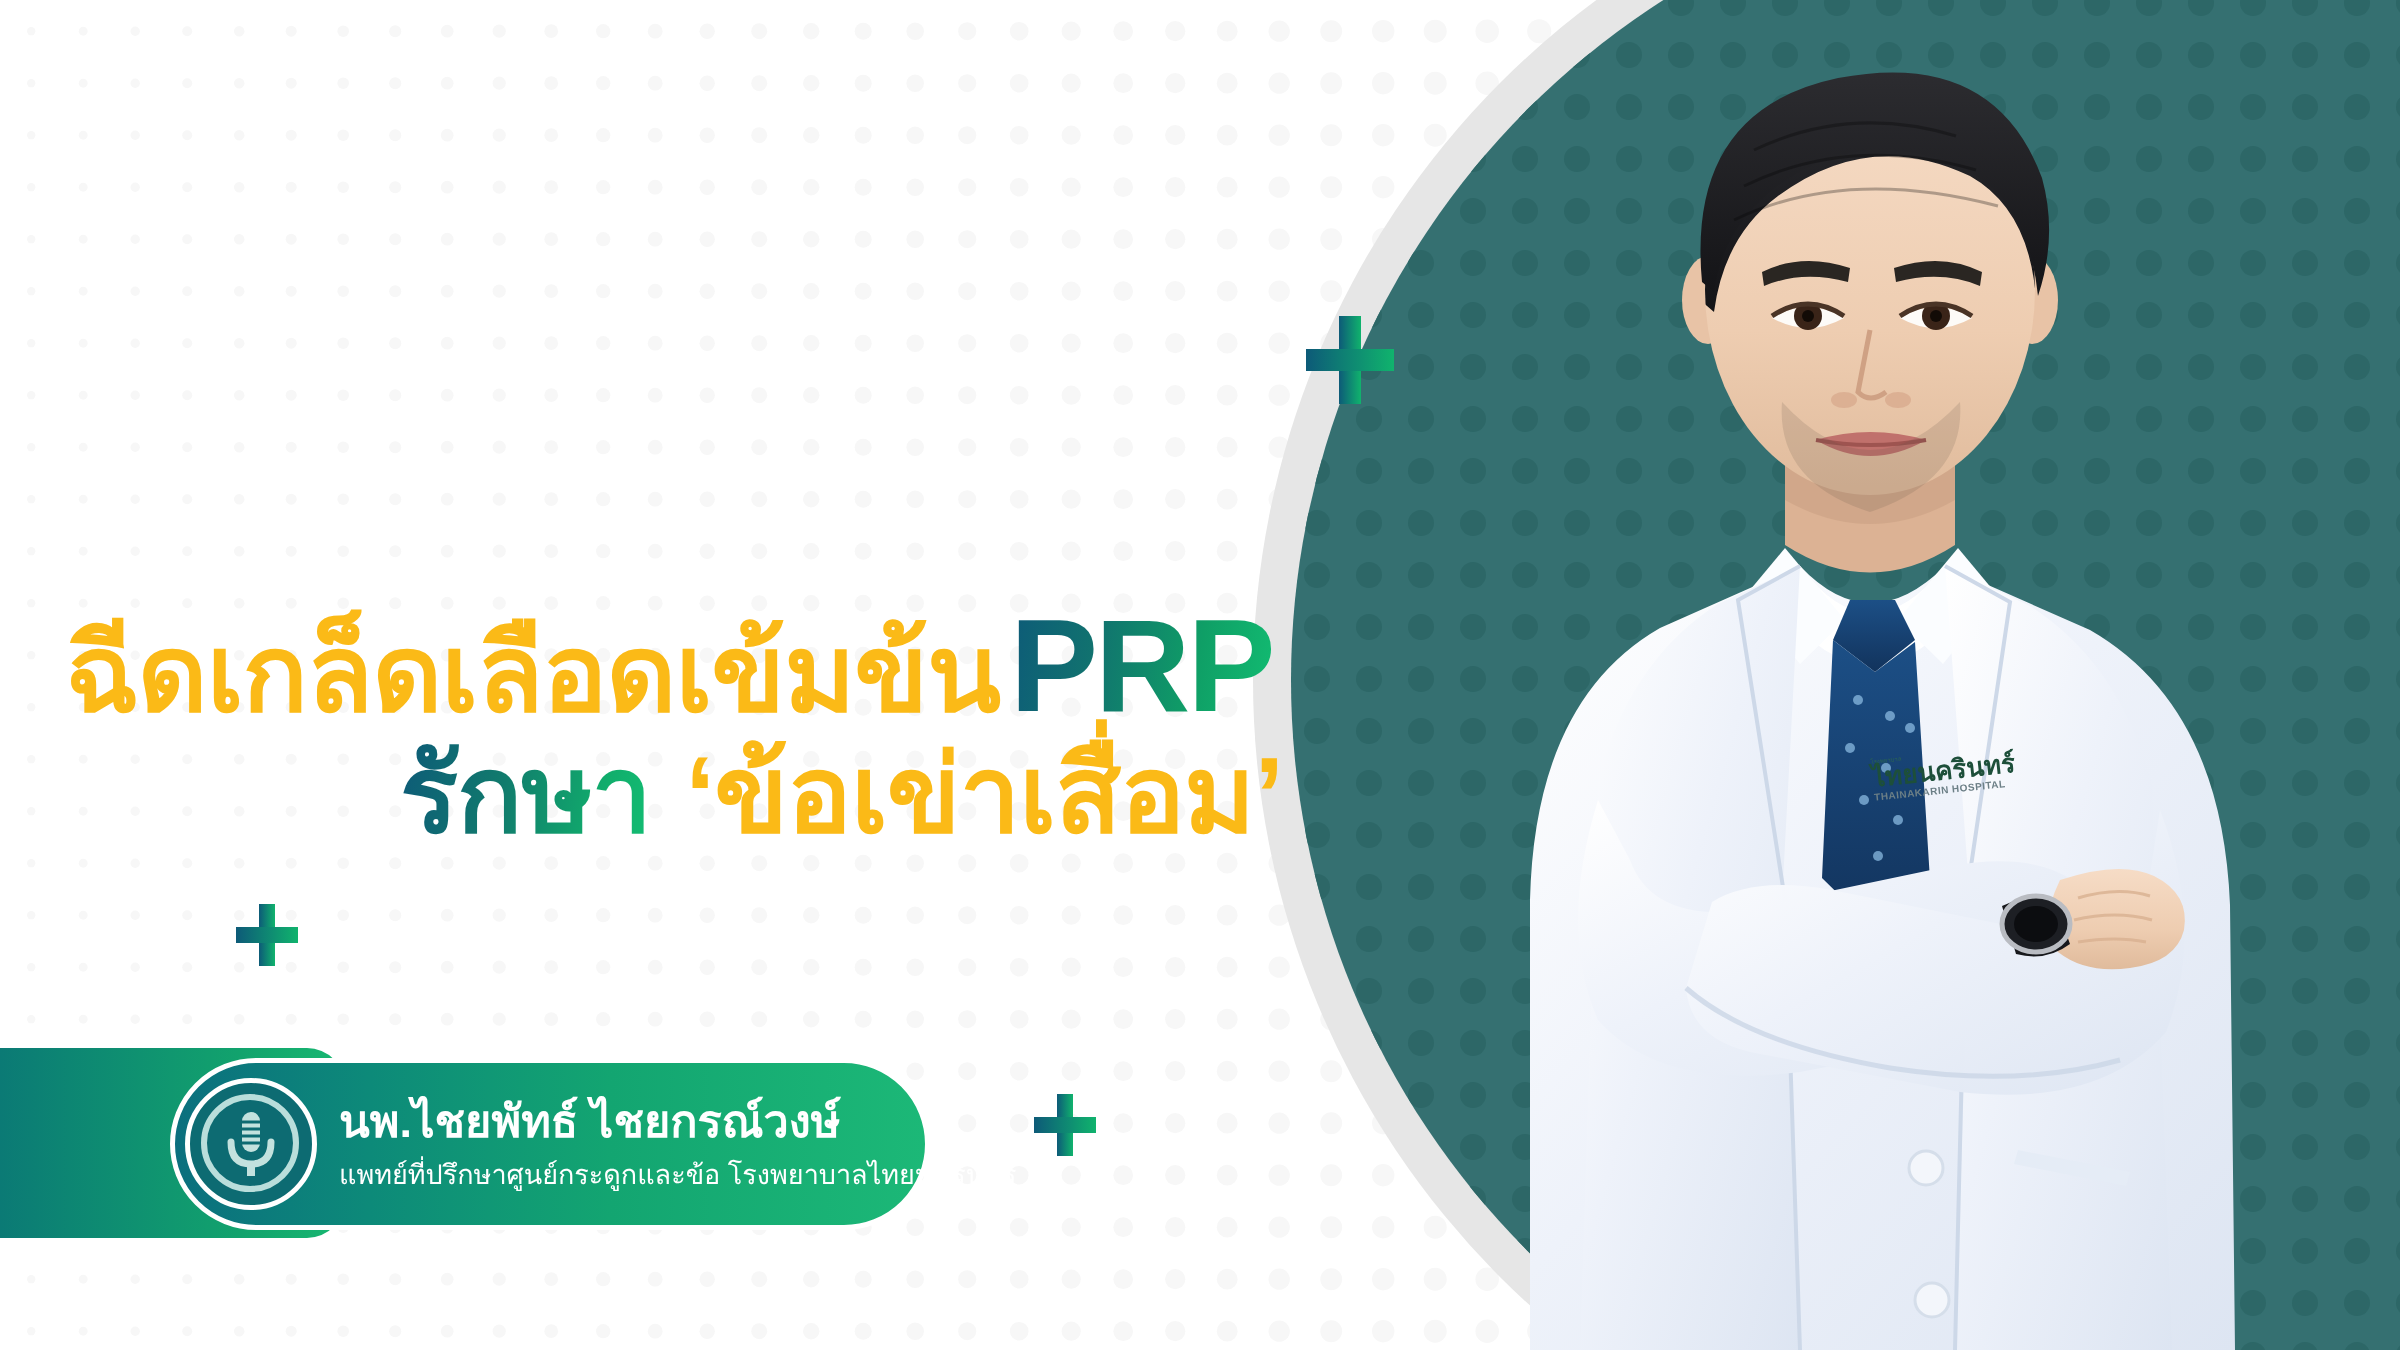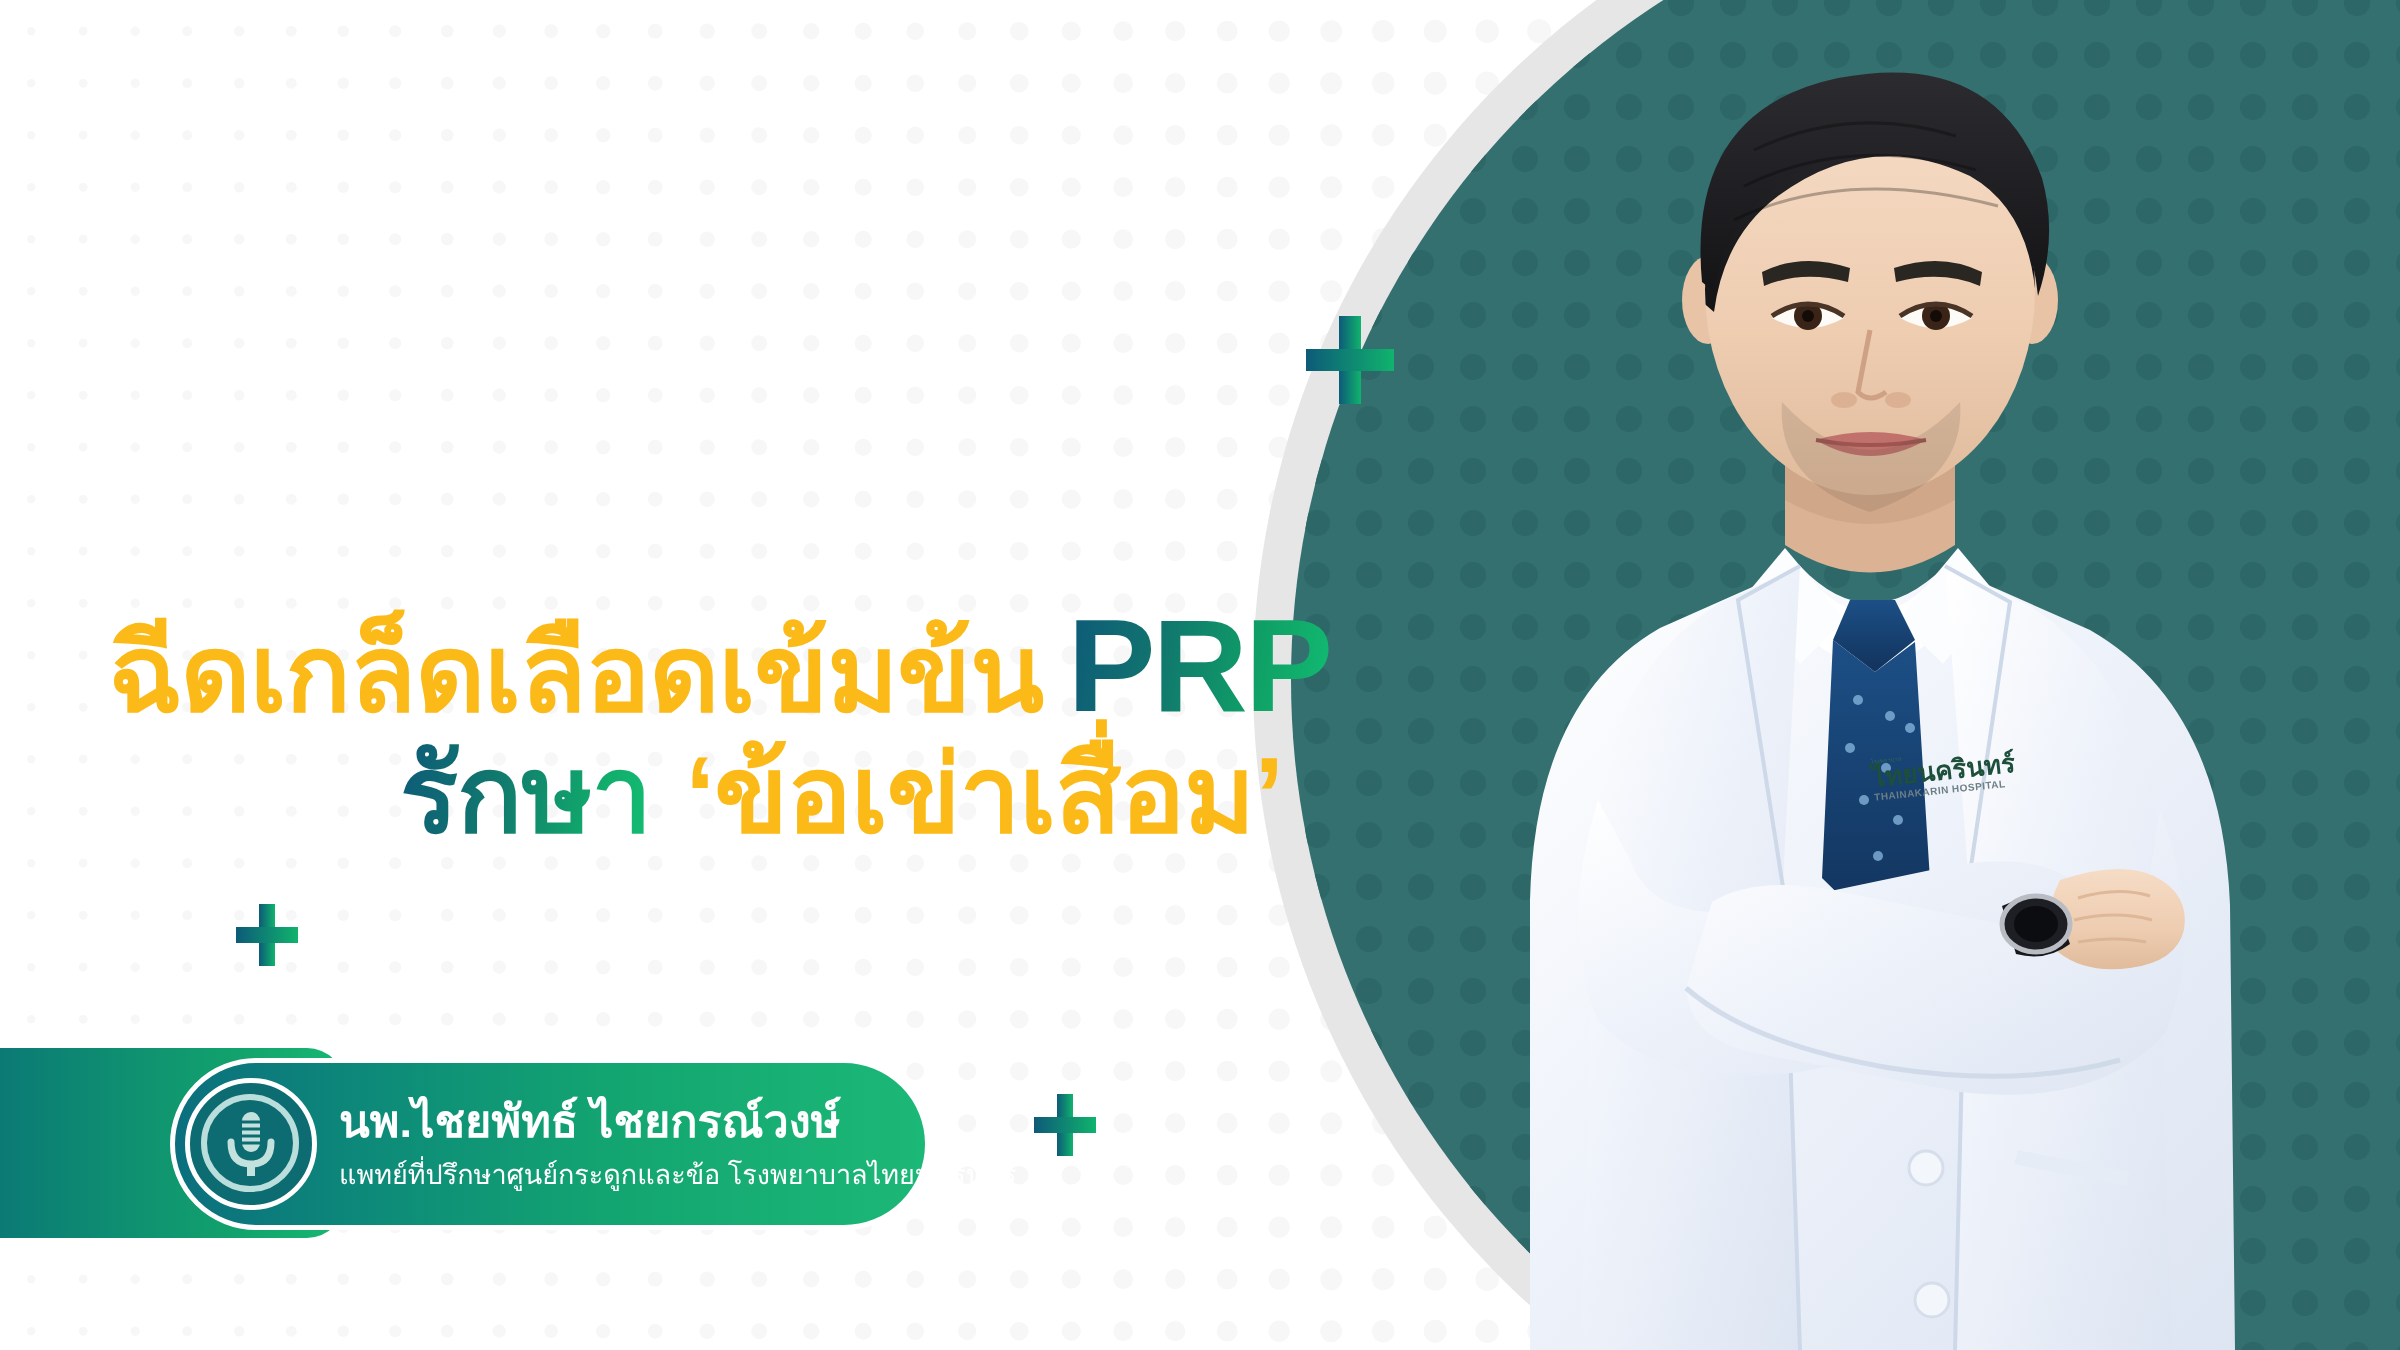--- a/index.html
+++ b/index.html
@@ -36,37 +36,37 @@
   .portrait { position:absolute; z-index:6; left:1330px; top:0px; width:1070px; height:1350px; }
   .portrait svg { display:block; width:100%; height:100%; }
 
   
   .plus { position:absolute; z-index:7; }
   .plus svg { display:block; }
 
   
   .headline { position:absolute; z-index:8; left:0px; top:600px; width:1330px; }
   .hl-row { display:flex; align-items:baseline; white-space:nowrap; line-height:1.0; }
-  .hl-row-1 { justify-content:space-between; padding-left:108px; }
+  .hl-row-1 { justify-content:flex-start; padding-left:65px; }
   .hl-row-2 { justify-content:flex-start; padding-left:400px; margin-top:9px; }
 
   .th-amber {
     font-family:"Liberation Sans", sans-serif;
     font-size:108px; font-weight:700;
     color:#FBBA17;
     letter-spacing:-1px;
   }
   .en-grad {
     font-family:"Liberation Sans", sans-serif;
     font-size:132px; font-weight:700;
     letter-spacing:-3px;
     background:linear-gradient(100deg,#0d5a78 0%,#11726f 32%,#0f9f66 70%,#12bd72 100%);
     -webkit-background-clip:text; background-clip:text;
     -webkit-text-fill-color:transparent; color:transparent;
-    margin-left:24px;
+    margin-left:10px;
   }
   .th-grad {
     font-family:"Liberation Sans", sans-serif;
     font-size:108px; font-weight:700;
     letter-spacing:-1px;
     background:linear-gradient(100deg,#0d5a78 0%,#117a6d 40%,#11ae6c 80%,#13bd73 100%);
     -webkit-background-clip:text; background-clip:text;
     -webkit-text-fill-color:transparent; color:transparent;
   }
   .hl-gap { display:inline-block; width:34px; }

